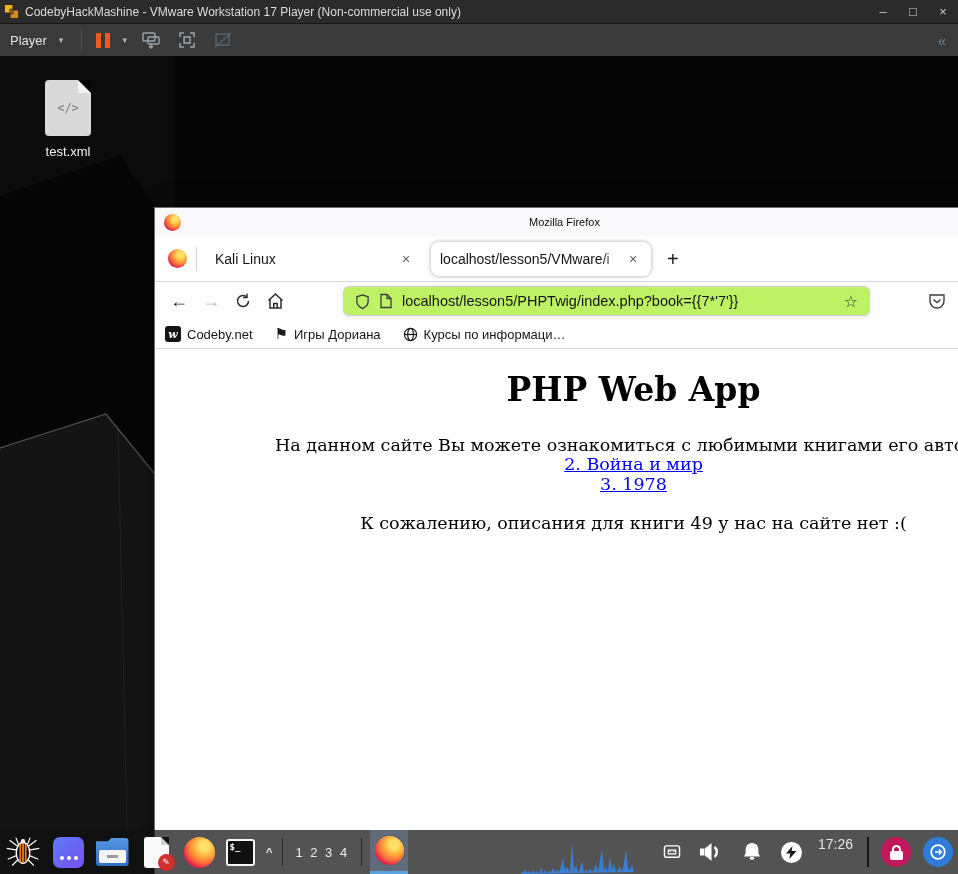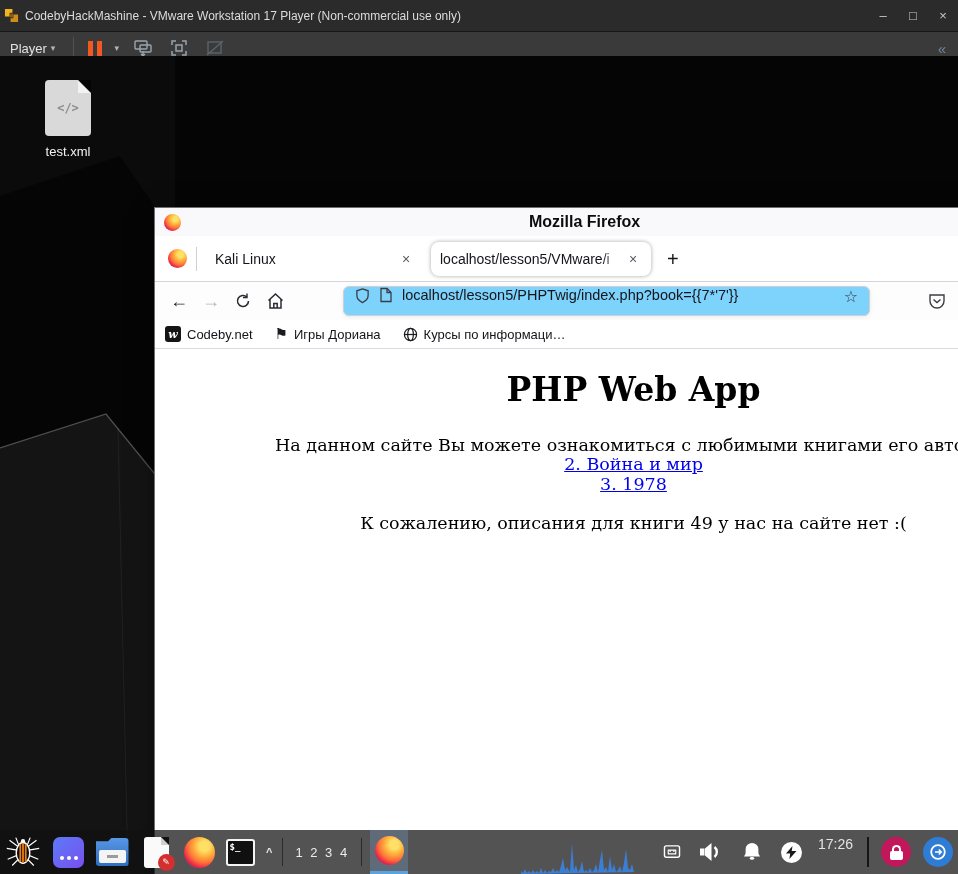--- a/index.html
+++ b/index.html
@@ -1,62 +1,62 @@
 <!DOCTYPE html>
 <html><head>
 <meta charset="utf-8">
 <style>
   *{box-sizing:border-box;margin:0;padding:0}
   html,body{width:958px;height:874px;overflow:hidden}
   body{position:relative;background:#060606;font-family:"Liberation Sans","DejaVu Sans",sans-serif;}
 
   
-  #vm-titlebar{height:32px;background:#2b2b2b;border-bottom:1px solid #171717;display:flex;align-items:center;color:#dcdcdc;font-size:12px}
+  #vm-titlebar{height:24px;background:#2b2b2b;border-bottom:1px solid #171717;display:flex;align-items:center;color:#dcdcdc;font-size:12px}
   .vm-logo{width:15px;height:15px;margin:0 6px 0 4px;flex:none}
   #vm-title{flex:1;white-space:nowrap;overflow:hidden}
   .vm-ctrl{width:30px;text-align:center;color:#c8c8c8;font-size:13px;line-height:22px}
   #vm-toolbar{height:33px;background:#3a3a3a;border-bottom:1px solid #101010;display:flex;align-items:center;color:#e2e2e2;font-size:13px}
-  .player-menu{display:flex;align-items:center;gap:4px;padding:0 10px;height:100%}
+  .player-menu{display:flex;align-items:center;gap:12px;padding:0 10px;height:100%}
   .caret{font-size:9px;color:#b5b5b5}
   .tb-sep{width:1px;height:22px;background:#515151;margin:0 8px}
   .pause-btn{display:flex;gap:4px;align-items:center;padding:0 6px;height:100%}
   .pause-bar{width:5px;height:15px;background:#f05a22}
   .pause-caret{padding:0 6px;height:100%;display:flex;align-items:center}
   .tb-icon{margin:0 7px;display:flex;align-items:center}
   .tb-icon.disabled{opacity:.45}
   .collapse{margin-left:auto;margin-right:12px;color:#6f87a0;font-size:15px}
 
   
   #desktop{position:absolute;top:56px;left:0;right:0;bottom:0;background:#050505;overflow:hidden}
   #wallpaper{position:absolute;left:0;top:0}
   .desktop-file{position:absolute;left:24px;top:24px;width:88px;text-align:center;color:#f2f2f2;font-size:13px}
   .file-glyph{width:46px;height:56px;margin:0 auto 8px;background:#d9d9d9;border-radius:4px;position:relative;display:flex;align-items:center;justify-content:center;color:#8d8d8d;font:bold 12px "DejaVu Sans Mono",monospace}
   .file-glyph::before{content:"";position:absolute;top:0;right:0;border-style:solid;border-width:0 13px 13px 0;border-color:#050505 #050505 #f2f2f2 transparent}
 
   
   #ffx{position:absolute;left:155px;top:152px;width:957px;height:722px;background:#fff;box-shadow:0 0 0 1px rgba(130,130,130,.85),0 6px 22px rgba(0,0,0,.55);display:flex;flex-direction:column}
   .ffx-titlebar{height:28px;background:#f9f9fb;display:flex;align-items:center;position:relative;flex:none}
-  .ffx-title{position:absolute;left:374px;font-size:16px;font-weight:bold;color:#0c0c0d}
+  .ffx-title{position:absolute;left:374px;font-size:11px;font-weight:normal;color:#0c0c0d}
   .ffball{border-radius:50%;background:radial-gradient(circle at 66% 30%,#ffe066 0 16%,#ffb13d 34%,#ff7139 55%,#e4224b 74%,#9a36c9 100%);display:inline-block;flex:none}
   .ffx-titlebar .ffball{width:17px;height:17px;margin-left:9px}
   .tabbar{height:46px;display:flex;align-items:center;border-bottom:1px solid #d4d4d8;padding:0 6px;background:#fff;flex:none}
   .ffview{width:19px;height:19px;margin:0 9px 0 7px}
   .vsep{width:1px;height:24px;background:#cfcfd8;margin-right:6px}
   .tab{display:flex;align-items:center;height:100%;width:224px;padding:0 12px;font-size:14px;color:#15141a}
   .tab-label{flex:1;white-space:nowrap;overflow:hidden}
   .tab-close{color:#5b5b66;font-size:14px;width:18px;text-align:center}
   .tab-active{display:flex;align-items:center;height:34px;width:220px;background:#fff;border-radius:8px;box-shadow:0 0 4px rgba(0,0,0,.35);padding:0 9px;margin-left:4px;font-size:14px;color:#15141a}
   .tab-active .tab-label{position:relative}
   .tab-active .tab-label::after{content:"";position:absolute;right:0;top:0;bottom:0;width:22px;background:linear-gradient(to right,rgba(255,255,255,0),#fff)}
   .newtab{font-size:20px;color:#15141a;margin-left:16px;line-height:1}
   .navbar{height:38px;display:flex;align-items:center;padding:0 8px;background:#fdfdfe;flex:none}
   .nav-btn{width:32px;text-align:center;font-size:18px;color:#2b2b33;line-height:1}
   .nav-btn.disabled{color:#b8b8c1}
   .nav-svg{width:32px;display:flex;justify-content:center}
-  .urlbar{height:30px;width:527px;margin-left:52px;background:#7dd3fc;border:1px solid #cfcfd8;border-radius:6px;display:flex;padding:0 11px;box-shadow:0 1px 4px rgba(0,0,0,.08)}
+  .urlbar{height:30px;width:527px;margin-left:52px;background:#bef264;border:1px solid #cfcfd8;border-radius:6px;display:flex;align-items:center;padding:0 11px;box-shadow:0 1px 4px rgba(0,0,0,.08)}
   .url-text{font-size:14.5px;color:#15141a;flex:1;margin-left:9px;white-space:nowrap;overflow:hidden}
   .url-star{font-size:16px;color:#3c3c43}
   .pocket{margin-left:58px;display:flex}
   .bookmarksbar{height:29px;display:flex;align-items:center;padding:0 10px;font-size:13px;color:#15141a;border-bottom:1px solid #dadade;background:#fff;flex:none}
   .bm{display:flex;align-items:center;margin-right:22px}
   .bm-ico{margin-right:6px;display:flex;align-items:center}
   .codeby-ico{width:16px;height:16px;background:#151515;border-radius:3px;color:#fff;font:italic bold 11px "DejaVu Serif",serif;display:flex;align-items:center;justify-content:center}
   .flag-ico{font-size:15px;color:#1b1b1f}
 
   

